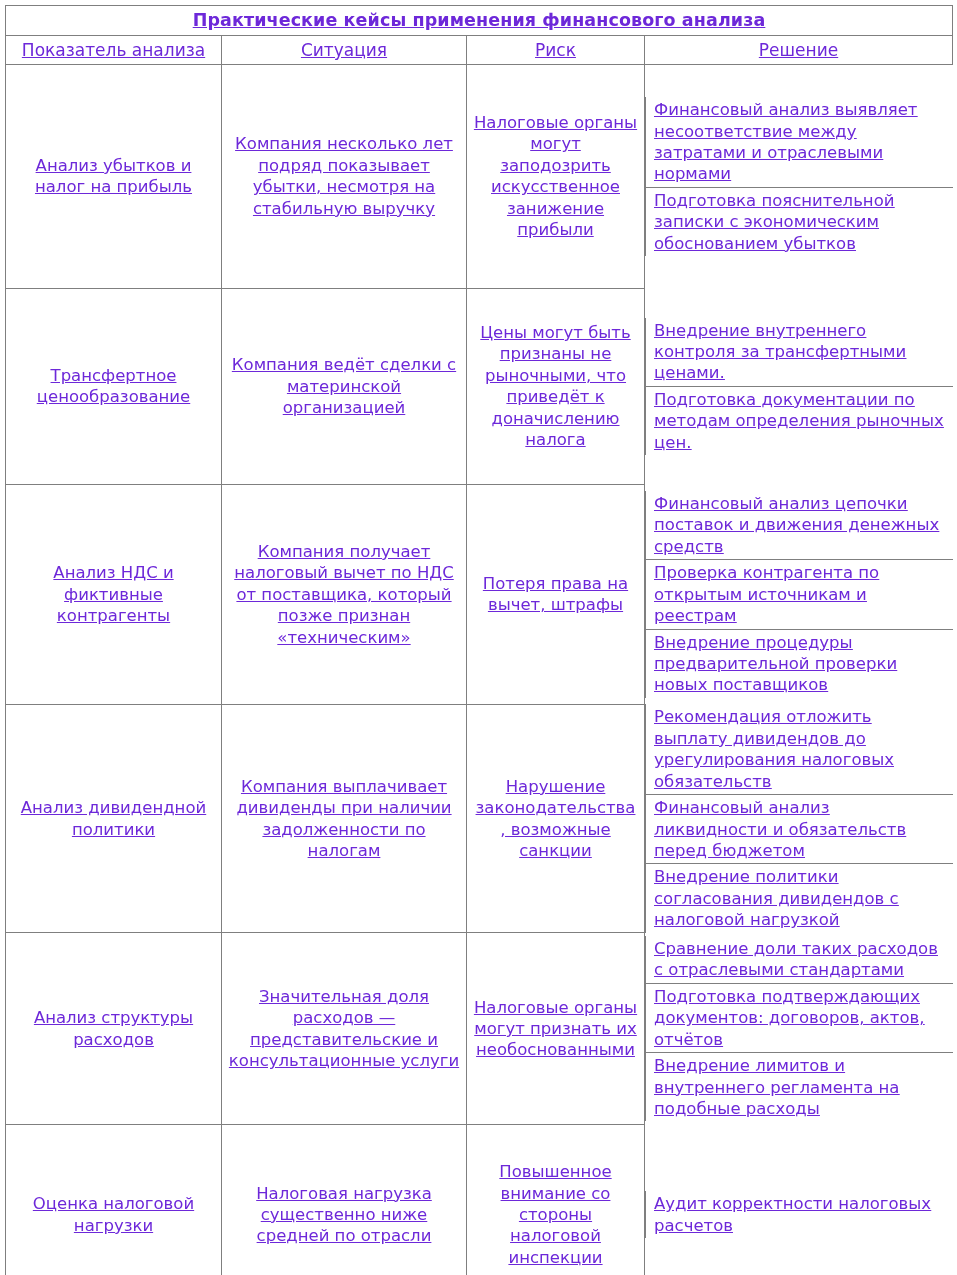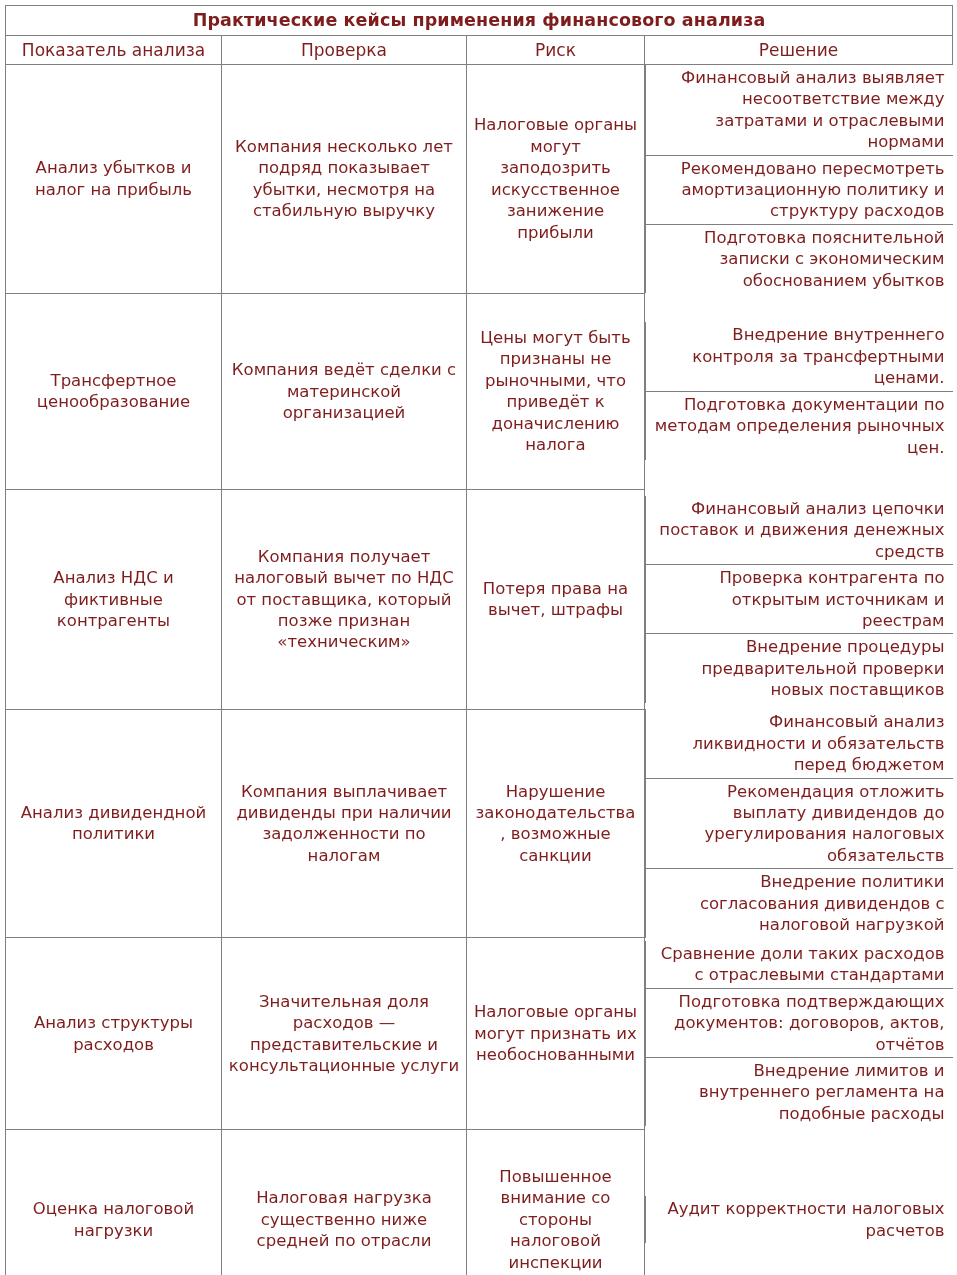--- a/index.html
+++ b/index.html
@@ -28,22 +28,23 @@
   }
   table.casetable td,
   table.casetable th {
     border: 1px solid #7f7f7f;
     padding: 2px 6px;
     vertical-align: middle;
     text-align: center;
     font-weight: normal;
     font-size: 16.5px;
     line-height: 1.30;
-    color: #7f1d1d;
+    color: #6d28d9;
     word-wrap: break-word;
+    text-decoration: underline;
   }
   .title-cell {
     font-weight: bold !important;
     font-size: 17.5px !important;
     padding: 3px 4px !important;
     letter-spacing: 0.1px;
   }
   .head-cell {
     font-size: 17px !important;
     padding: 3px 4px !important;
@@ -64,21 +65,21 @@
     width: 100%;
     border-collapse: collapse;
     table-layout: fixed;
     height: 100%;
   }
   table.soltable td {
     border: 1px solid #7f7f7f;
     border-top: 0;
     border-right: 0;
     padding: 2px 8px;
-    text-align: right;
+    text-align: left;
     vertical-align: middle;
     font-size: 16.5px;
     line-height: 1.30;
   }
   table.soltable tr:last-child td { border-bottom: 0; }
 </style>
 </head>
 <body>
 
 <div id="sheet">
@@ -88,38 +89,35 @@
         <col class="c2">
         <col class="c3">
         <col class="c4">
     </colgroup>
     <tbody id="table-body">
       <tr>
         <td class="title-cell" colspan="4">Практические кейсы применения финансового анализа</td>
       </tr>
       <tr>
         <td class="head-cell">Показатель анализа</td>
-        <td class="head-cell">Проверка</td>
+        <td class="head-cell">Ситуация</td>
         <td class="head-cell">Риск</td>
         <td class="head-cell">Решение</td>
       </tr>
     <tr style="height: 224px;">
           <td>Анализ убытков и налог на прибыль</td>
           <td>Компания несколько лет подряд показывает убытки, несмотря на стабильную выручку</td>
           <td>Налоговые органы могут заподозрить искусственное занижение прибыли</td>
           <td class="sol-cell">
             <table class="soltable">
               <tbody>
                 <tr>
                   <td>Финансовый анализ выявляет несоответствие между затратами и отраслевыми нормами</td>
                 </tr>
                 <tr>
-                  <td>Рекомендовано пересмотреть амортизационную политику и структуру расходов</td>
-                </tr>
-                <tr>
                   <td>Подготовка пояснительной записки с экономическим обоснованием убытков</td>
                 </tr>
               </tbody>
             </table>
           </td>
         </tr>
         <tr style="height: 196px;">
           <td>Трансфертное ценообразование</td>
           <td>Компания ведёт сделки с материнской организацией</td>
           <td>Цены могут быть признаны не рыночными, что приведёт к доначислению налога</td>
@@ -157,24 +155,24 @@
           </td>
         </tr>
         <tr style="height: 206px;">
           <td>Анализ дивидендной политики</td>
           <td>Компания выплачивает дивиденды при наличии задолженности по налогам</td>
           <td>Нарушение законодательства, возможные санкции</td>
           <td class="sol-cell">
             <table class="soltable">
               <tbody>
                 <tr>
+                  <td>Рекомендация отложить выплату дивидендов до урегулирования налоговых обязательств</td>
+                </tr>
+                <tr>
                   <td>Финансовый анализ ликвидности и обязательств перед бюджетом</td>
-                </tr>
-                <tr>
-                  <td>Рекомендация отложить выплату дивидендов до урегулирования налоговых обязательств</td>
                 </tr>
                 <tr>
                   <td>Внедрение политики согласования дивидендов с налоговой нагрузкой</td>
                 </tr>
               </tbody>
             </table>
           </td>
         </tr>
         <tr style="height: 192px;">
           <td>Анализ структуры расходов</td>

